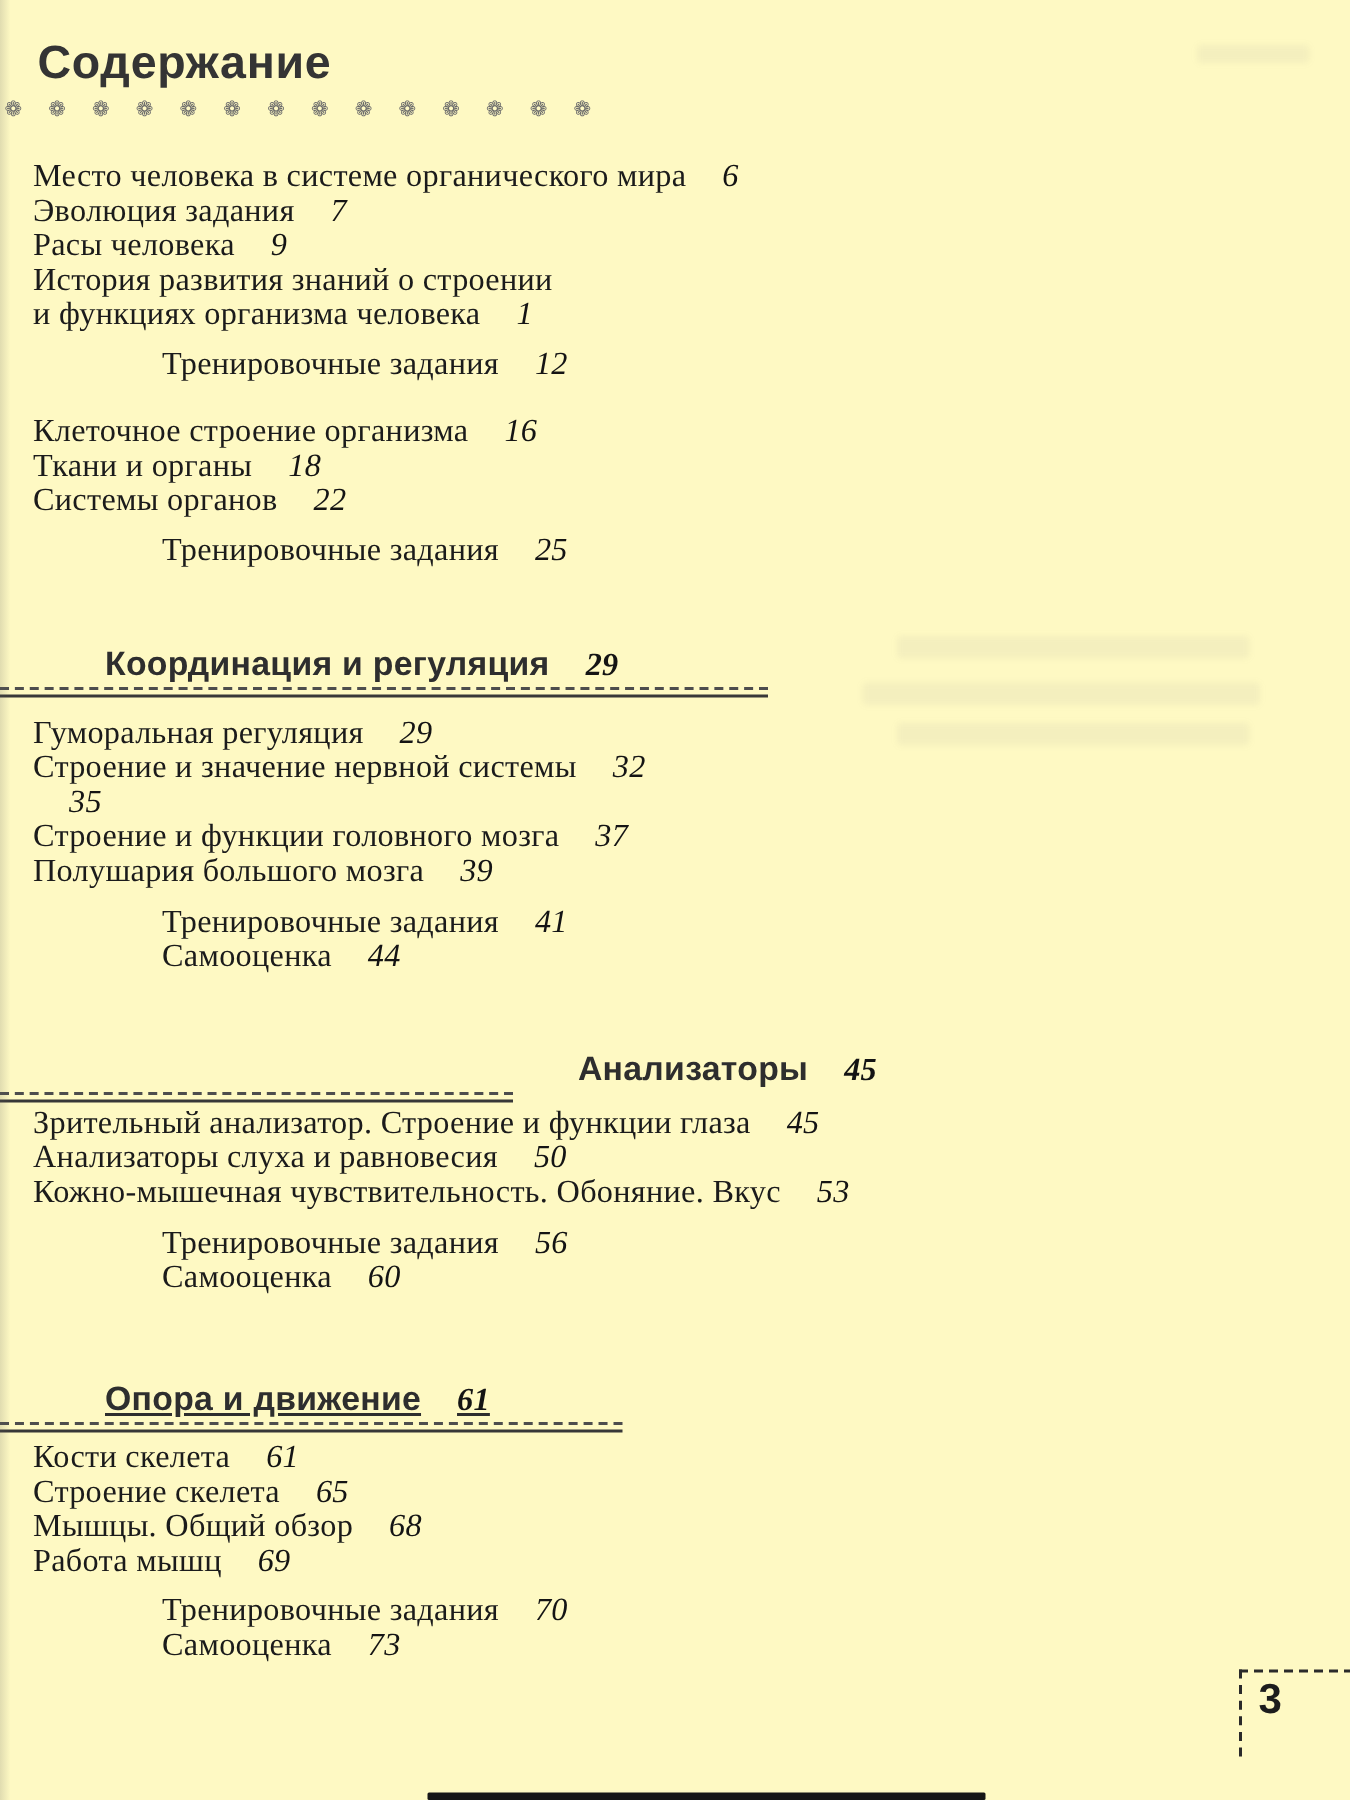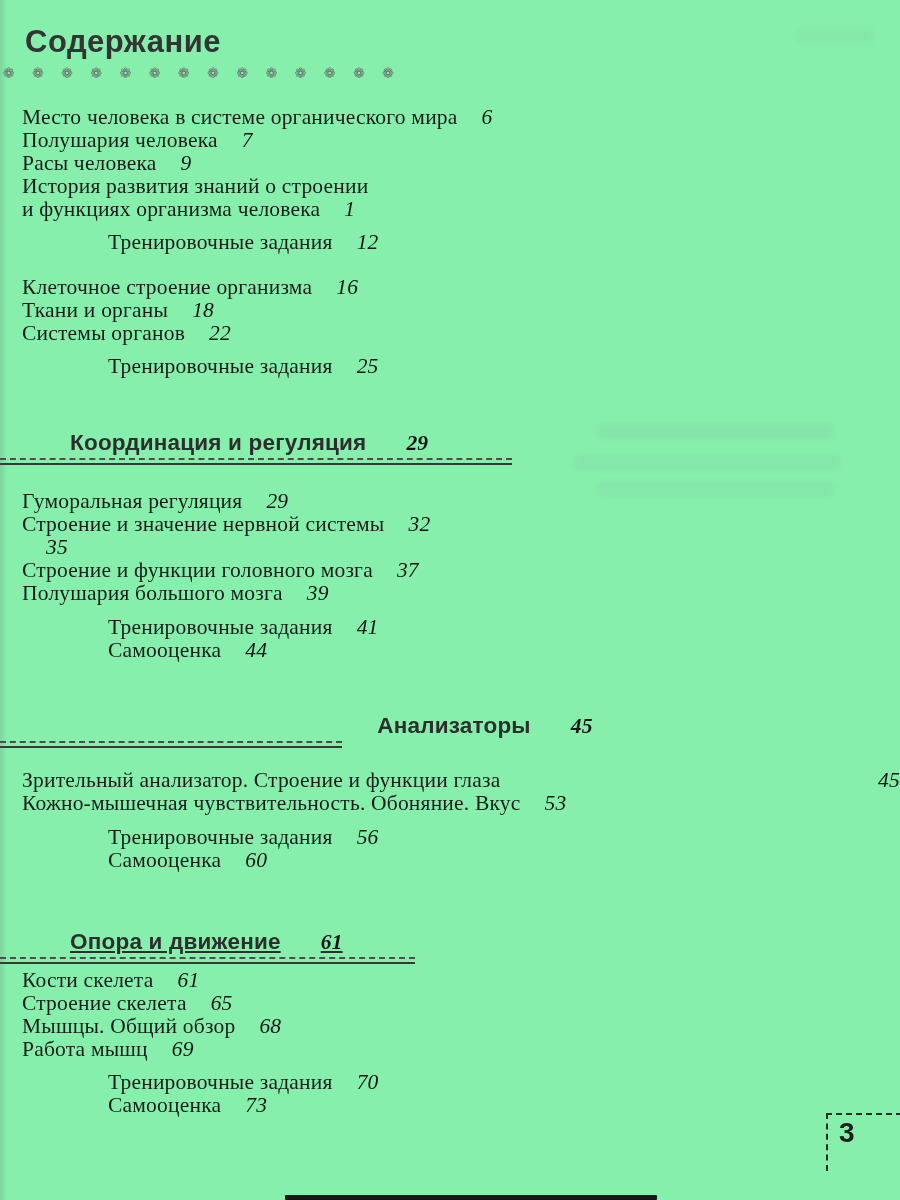--- a/index.html
+++ b/index.html
@@ -1,19 +1,19 @@
 <!DOCTYPE html>
 <html><head>
 <meta charset="utf-8">
 <style>
   html,body{margin:0;padding:0;}
   body{width:900px;height:1200px;overflow:hidden;background:#e9e9e7;}
   .page{
     position:relative;width:900px;height:1200px;
-    background:#86efac;
+    background:#fef9c3;
     font-family:"Liberation Serif","DejaVu Serif",serif;
     color:#1b1b1b;
     overflow:hidden;
   }
   .edge-shade{position:absolute;left:0;top:0;width:7px;height:1200px;
     background:linear-gradient(90deg,rgba(90,90,90,0.18),rgba(90,90,90,0));}
   .title{
     margin:27px 0 0 25px;
     font-family:"Liberation Sans","DejaVu Sans",sans-serif;
     font-weight:bold;font-size:31px;line-height:30px;
@@ -31,39 +31,39 @@
     font-size:21.5px;line-height:23px;
     letter-spacing:0.2px;white-space:nowrap;
   }
   .row .n{
     margin-left:24px;font-style:italic;font-size:21.5px;color:#141414;
   }
   .sub{margin-left:108px;}
   .hdr{
     margin-left:70px;
     font-family:"Liberation Sans","DejaVu Sans",sans-serif;
-    font-weight:bold;font-size:22.5px;line-height:26px;color:#2e2e2e;gap:16px;
+    font-weight:bold;font-size:22.5px;line-height:26px;color:#2e2e2e;
   }
   .hdr .n{font-family:"Liberation Serif","DejaVu Serif",serif;font-weight:bold;}
   .rule{
     margin-top:2px;height:3px;
     border-top:2px dashed #4d4d4d;
     border-bottom:2px solid #383838;
   }
   .rule-coord{width:512px;}
   .rule-analiz{width:342px;}
   .rule-opora{width:415px;}
   .mt-first{margin-top:24px;}
   .mt-sub{margin-top:10px;}
   .mt-block2{margin-top:22px;}
   .mt-hdr1{margin-top:52px;}
   .mt-hdr2{margin-top:51px;justify-content:center;}
   .mt-hdr3{margin-top:57px;text-decoration:underline;}
-  .mt-after-rule1{margin-top:25px;align-items:center;}
-  .mt-after-rule2{margin-top:21px;justify-content:space-between;}
+  .mt-after-rule1{margin-top:12px;align-items:center;}
+  .mt-after-rule2{margin-top:2px;}
   .mt-after-rule3{margin-top:5px;}
   .mt-sub2{margin-top:11px;}
   .corner-mark{
     position:absolute;left:826px;top:1113px;width:74px;height:56px;
     border-top:2px dashed #2a2a2a;border-left:2px dashed #2a2a2a;
   }
   .corner-page-num{
     position:absolute;left:839px;top:1117px;
     font-family:"Liberation Sans","DejaVu Sans",sans-serif;
     font-weight:bold;font-size:28px;color:#1d1d1d;
@@ -91,21 +91,21 @@
   <div class="smudge sm-4"></div>
 
   <h1 class="title">Содержание</h1>
   <div class="ornaments">❁ ❁ ❁ ❁ ❁ ❁ ❁ ❁ ❁ ❁ ❁ ❁ ❁ ❁</div>
 
   <div class="row mt-first">
     <span class="t">Место человека в системе органического мира</span>
     <span class="n">6</span>
   </div>
   <div class="row">
-    <span class="t">Полушария человека</span>
+    <span class="t">Эволюция задания</span>
     <span class="n">7</span>
   </div>
   <div class="row">
     <span class="t">Расы человека</span>
     <span class="n">9</span>
   </div>
   <div class="row">
     <span class="t">История развития знаний о строении</span>
   </div>
   <div class="row">
@@ -170,20 +170,24 @@
   <div class="row hdr mt-hdr2">
     <span class="t">Анализаторы</span>
     <span class="n">45</span>
   </div>
   <div class="rule rule-analiz"></div>
   <div class="row mt-after-rule2">
     <span class="t">Зрительный анализатор. Строение и функции глаза</span>
     <span class="n">45</span>
   </div>
   <div class="row">
+    <span class="t">Анализаторы слуха и равновесия</span>
+    <span class="n">50</span>
+  </div>
+  <div class="row">
     <span class="t">Кожно-мышечная чувствительность. Обоняние. Вкус</span>
     <span class="n">53</span>
   </div>
   <div class="row sub mt-sub2">
     <span class="t">Тренировочные задания</span>
     <span class="n">56</span>
   </div>
   <div class="row sub">
     <span class="t">Самооценка</span>
     <span class="n">60</span>

